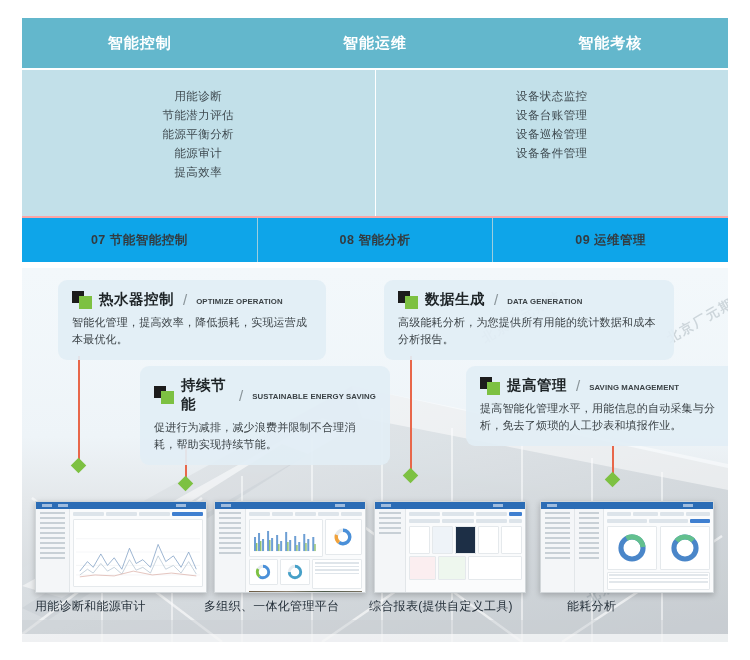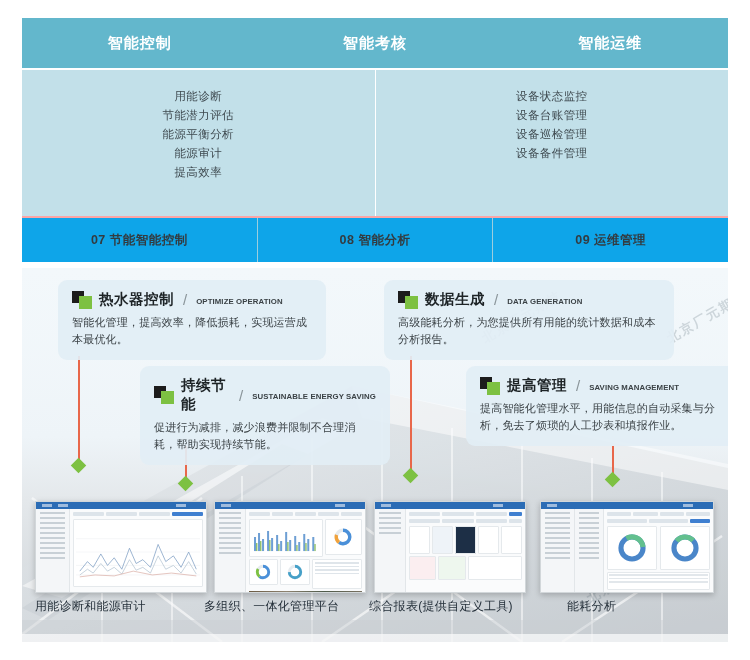--- a/index.html
+++ b/index.html
@@ -105,22 +105,22 @@
 </style>
 </head>
 <body>
 
 <div class="page">
 
   <div class="table-wrap">
 
     <div class="thead">
       <div class="th">智能控制</div>
+      <div class="th">智能运维</div>
       <div class="th">智能考核</div>
-      <div class="th">智能运维</div>
     </div>
 
     <div class="tbody">
       <div class="td">
         <div class="line">用能诊断</div>
         <div class="line">节能潜力评估</div>
         <div class="line">能源平衡分析</div>
         <div class="line">能源审计</div>
         <div class="line">提高效率</div>
       </div>

